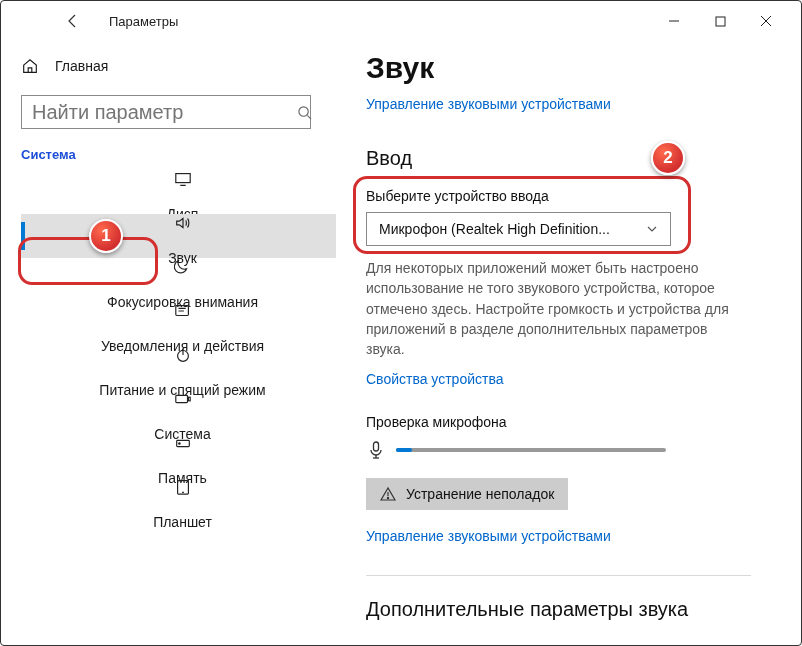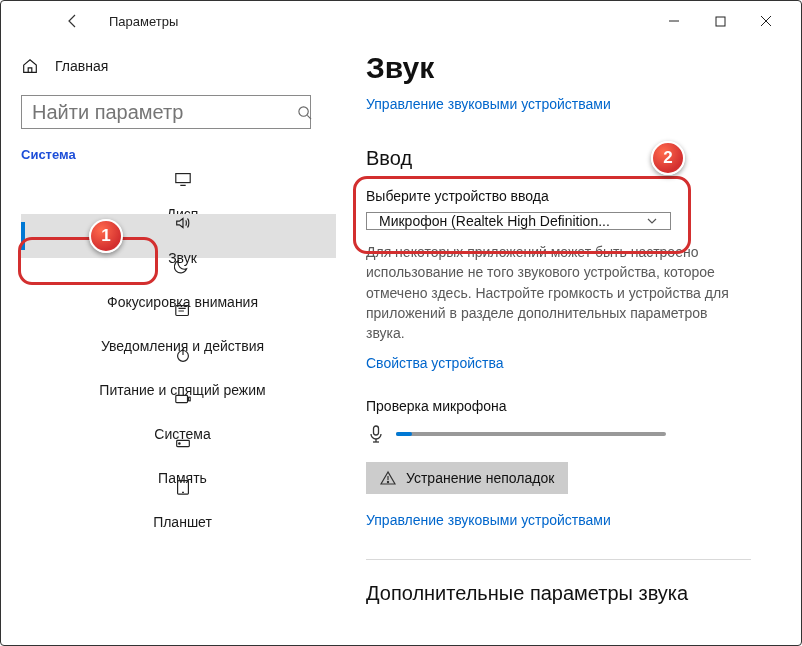--- a/index.html
+++ b/index.html
@@ -27,21 +27,21 @@
   .nav li .lbl { font-size:14px; color:#1a1a1a; }
   .nav li.active { background:#e0e0e0; }
   .nav li.active::before { content:""; position:absolute; left:0; top:8px; bottom:8px; width:4px; background:#0078d4; }
 
   .main { flex:1; padding: 10px 50px 0 30px; overflow:hidden; }
   .main h1 { font-size:30px; font-weight:600; color:#111; margin-bottom:10px; }
   .link { color:#0066cc; font-size:14px; display:inline-block; }
   .h2 { font-size:20px; font-weight:400; color:#111; margin-top:34px; margin-bottom:18px; }
   .h2.adv { margin-top:30px; border-top:1px solid #d9d9d9; padding-top:22px; }
   .field-label { font-size:14px; color:#111; margin-bottom:8px; }
-  .select { width:305px; height:18px; border:1px solid #888; display:flex; align-items:center; padding:0 12px; background:#fff; }
+  .select { width:305px; height:34px; border:1px solid #888; display:flex; align-items:center; padding:0 12px; background:#fff; }
   .select .val { flex:1; font-size:14px; color:#111; white-space:nowrap; overflow:hidden; text-overflow:ellipsis; }
   .select .chev { color:#555; }
   .hint { font-size:14px; color:#5a5a5a; line-height:1.45; margin-top:12px; max-width:380px; }
   .field-label.mt { margin-top:26px; margin-bottom:10px; }
   .mic-row { display:flex; align-items:center; gap:10px; }
   .mic-track { width:270px; height:4px; background:#999; border-radius:2px; position:relative; }
   .mic-fill { position:absolute; left:0; top:0; bottom:0; width:6%; background:#0078d4; border-radius:2px; }
   .trouble-btn { margin-top:18px; height:32px; padding:0 14px; background:#ccc; border:none; display:inline-flex; align-items:center; gap:10px; font-size:14px; color:#111; }
   .link.mt { margin-top:18px; }
 

